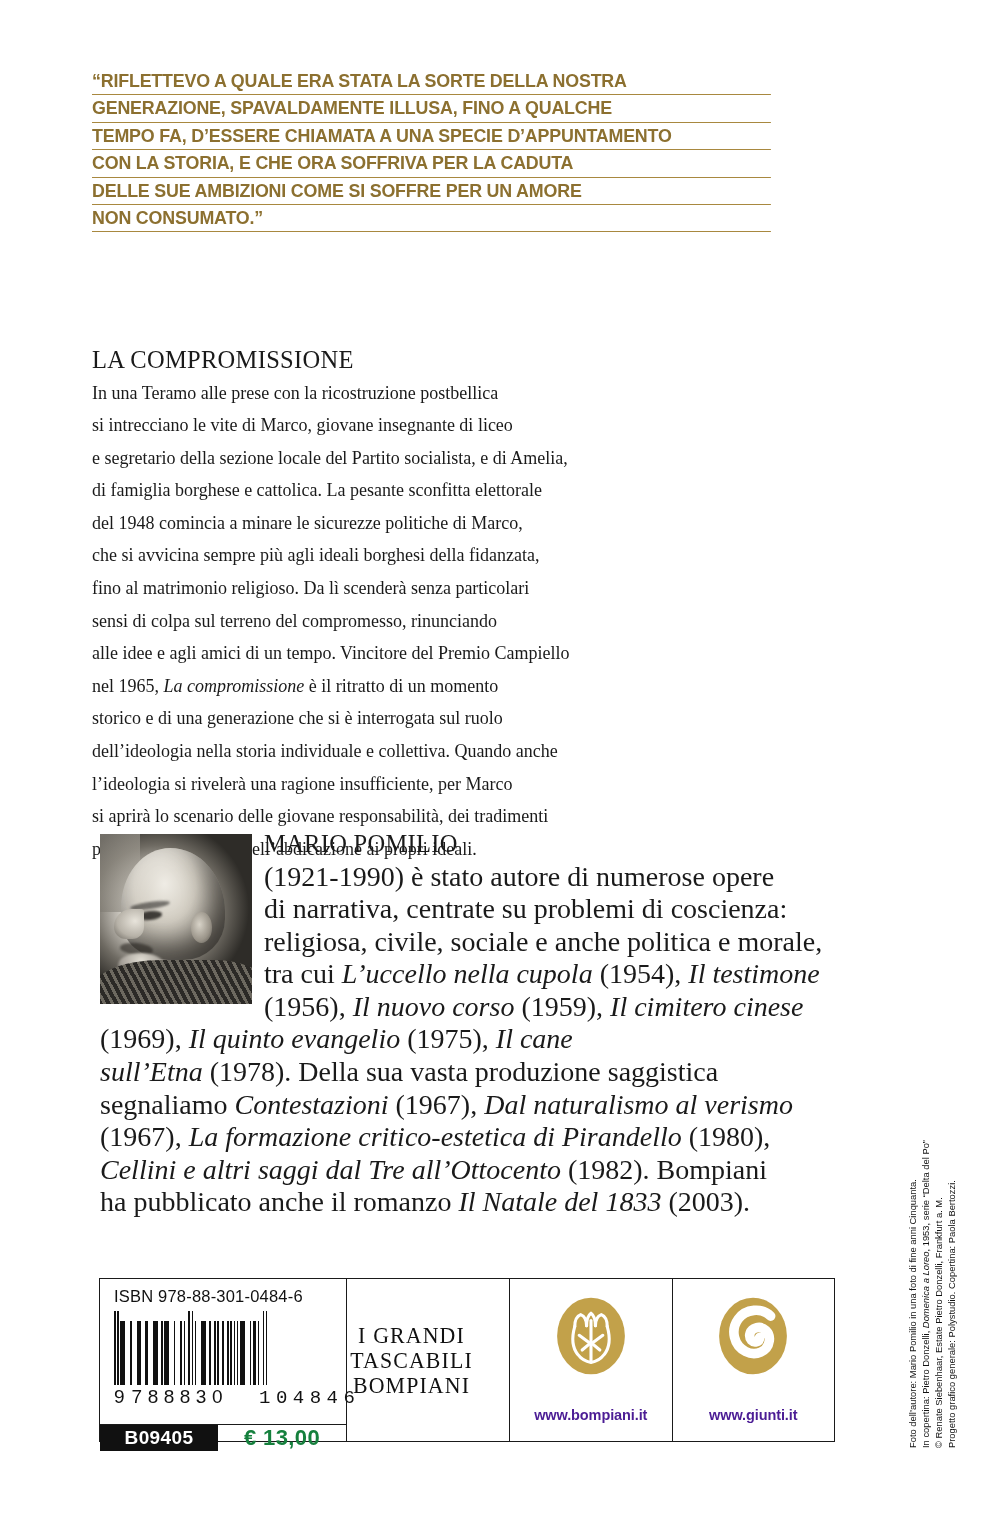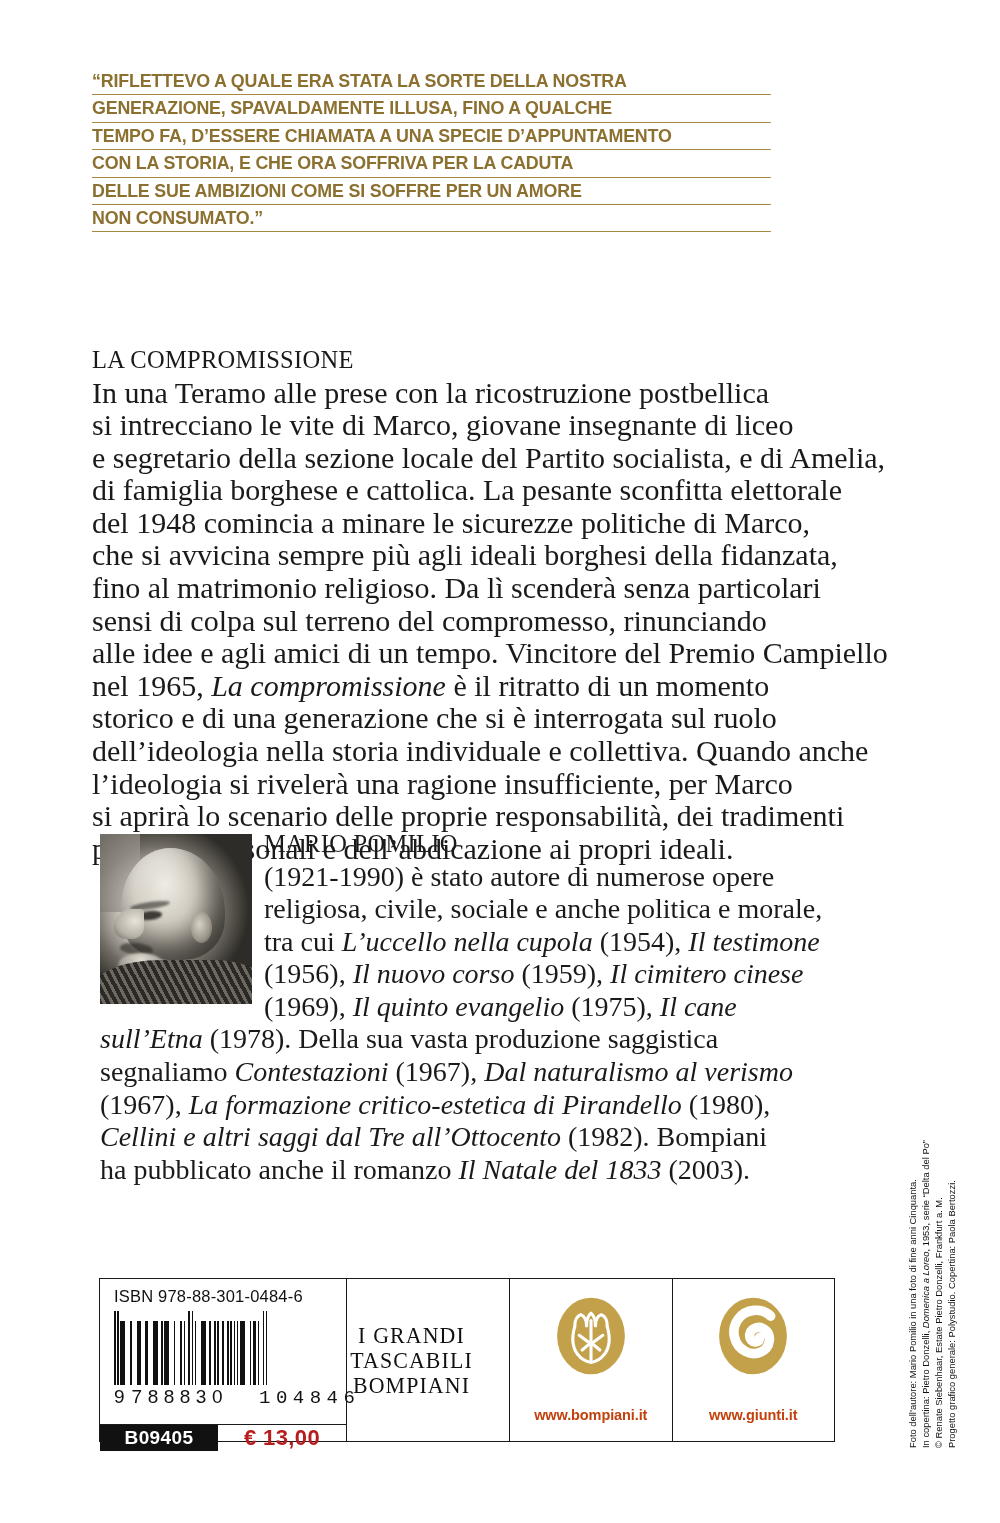--- a/index.html
+++ b/index.html
@@ -44,21 +44,21 @@
     top: 344px;
     width: 760px;
   }
   .blurb-title {
     font-size: 24.5px;
     line-height: 32.5px;
     letter-spacing: 0.3px;
   }
   .blurb p {
     margin: 0;
-    font-size: 30px;
+    font-size: 18px;
     line-height: 32.6px;
   }
   .blurb .ln { display: block; white-space: nowrap; }
   .blurb i, .bio i { font-style: italic; }
 
   
   .author {
     position: absolute;
     left: 100px;
     top: 828px;
@@ -204,21 +204,21 @@
     font-weight: bold;
     font-size: 19px;
     letter-spacing: 0.4px;
   }
   .price-box {
     flex: 1;
     display: flex; align-items: center; justify-content: center;
     font-family: "Liberation Sans", sans-serif;
     font-weight: bold;
     font-size: 22px;
-    color: #b91c1c;
+    color: #15803d;
     letter-spacing: 0.4px;
   }
 
   .cell-imprint {
     width: 163px;
     display: flex; align-items: center; 
   }
   .imprint-lines {
     text-align: center;
     font-family: "Liberation Serif", serif;
@@ -233,21 +233,21 @@
     flex: 1;
     display: flex; flex-direction: column;
     align-items: center; justify-content: center;
     padding-bottom: 4px;
   }
   .logo-mark { width: 74px; height: 84px; margin-bottom: 14px; }
   .logo-url {
     font-family: "Liberation Sans", sans-serif;
     font-weight: bold;
     font-size: 14.5px;
-    color: #c2410c;
+    color: #4c1d95;
     letter-spacing: -0.1px;
   }
 
   
   .credits {
     position: absolute;
     left: 906px;
     top: 1100px;
     width: 66px;
     height: 348px;
@@ -289,41 +289,42 @@
     <span class="ln">di famiglia borghese e cattolica. La pesante sconfitta elettorale</span>
     <span class="ln">del 1948 comincia a minare le sicurezze politiche di Marco,</span>
     <span class="ln">che si avvicina sempre più agli ideali borghesi della fidanzata,</span>
     <span class="ln">fino al matrimonio religioso. Da lì scenderà senza particolari</span>
     <span class="ln">sensi di colpa sul terreno del compromesso, rinunciando</span>
     <span class="ln">alle idee e agli amici di un tempo. Vincitore del Premio Campiello</span>
     <span class="ln"><span>nel 1965, </span><i>La compromissione</i><span> è il ritratto di un momento</span></span>
     <span class="ln">storico e di una generazione che si è interrogata sul ruolo</span>
     <span class="ln">dell’ideologia nella storia individuale e collettiva. Quando anche</span>
     <span class="ln">l’ideologia si rivelerà una ragione insufficiente, per Marco</span>
-    <span class="ln">si aprirà lo scenario delle proprie responsabilità, dei tradimenti</span>
+    <span class="ln">si aprirà lo scenario delle giovane responsabilità, dei tradimenti</span>
     <span class="ln">politici e personali e dell’abdicazione ai propri ideali.</span>
   </p>
 </div>
 
 <div class="author">
   <div class="photo">
     <div class="bgwin"></div>
     <div class="head"></div>
     <div class="ear"></div>
     <div class="brow"></div>
     <div class="eye"></div>
     <div class="nose"></div>
     <div class="lips"></div>
     <div class="chin"></div>
     <div class="sweater"></div>
   </div>
   <div class="author-name">MARIO POMILIO</div>
   <div class="bio">
     <p>
       <span class="ln">(1921-1990) è stato autore di numerose opere</span>
+      <span class="ln">di narrativa, centrate su problemi di coscienza:</span>
       <span class="ln">religiosa, civile, sociale e anche politica e morale,</span>
       <span class="ln">tra cui <i>L’uccello nella cupola</i> (1954), <i>Il testimone</i></span>
       <span class="ln">(1956), <i>Il nuovo corso</i> (1959), <i>Il cimitero cinese</i></span>
       <span class="ln">(1969), <i>Il quinto evangelio</i> (1975), <i>Il cane</i></span>
       <span class="ln"><i>sull’Etna</i> (1978). Della sua vasta produzione saggistica</span>
       <span class="ln">segnaliamo <i>Contestazioni</i> (1967), <i>Dal naturalismo al verismo</i></span>
       <span class="ln">(1967), <i>La formazione critico-estetica di Pirandello</i> (1980),</span>
       <span class="ln"><i>Cellini e altri saggi dal Tre all’Ottocento</i> (1982). Bompiani</span>
       <span class="ln">ha pubblicato anche il romanzo <i>Il Natale del 1833</i> (2003).</span>
     </p>

